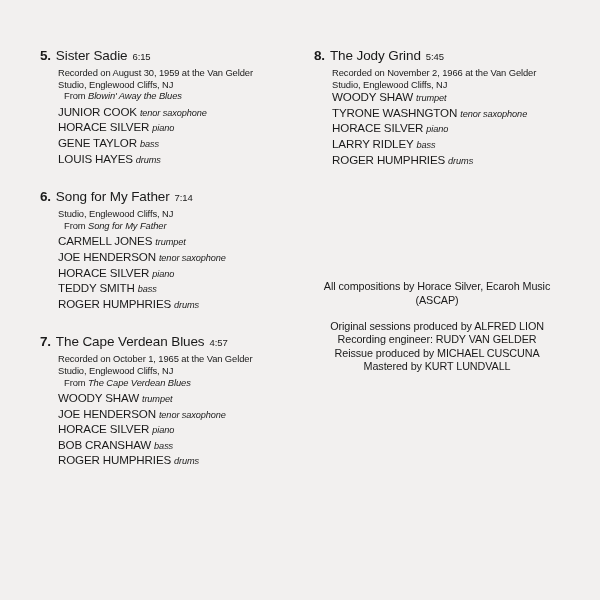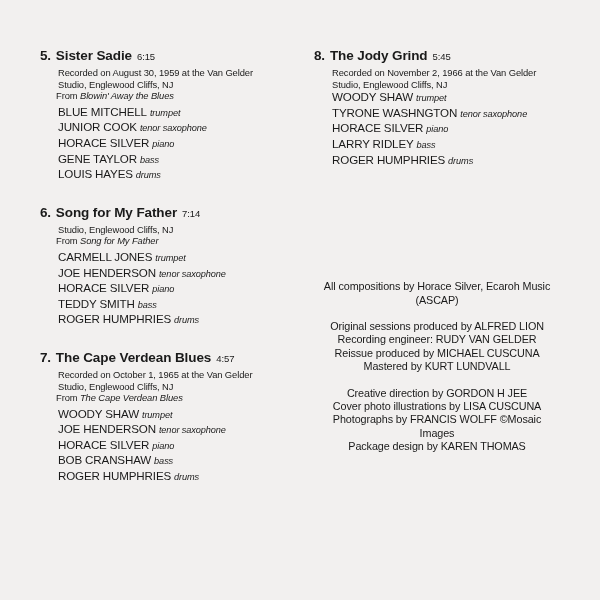--- a/index.html
+++ b/index.html
@@ -39,41 +39,41 @@
     align-items: baseline;
     margin-bottom: 4px;
   }
   .track-num {
     font-weight: bold;
     font-size: 13.5px;
     margin-right: 5px;
     letter-spacing: -0.2px;
   }
   .track-title {
-    font-weight: bold;
+    font-weight: normal;
     font-size: 13.5px;
     letter-spacing: -0.1px;
     white-space: nowrap;
   }
   .track-time {
     font-size: 9.5px;
     margin-left: 5px;
     letter-spacing: -0.1px;
   }
   .rec-line {
     font-size: 9.4px;
     line-height: 11.6px;
     letter-spacing: -0.1px;
     margin-left: 18px;
   }
   .from-line {
     font-size: 9.4px;
     line-height: 11.6px;
     letter-spacing: -0.1px;
-    margin-left: 16px;
+    margin-left: 24px;
     margin-bottom: 3px;
   }
   .from-line i {
     font-style: italic;
   }
   .personnel {
     margin-left: 18px;
   }
   .person {
     font-size: 11.6px;
@@ -115,21 +115,20 @@
       <div class="track">
         <div class="track-head">
           <span class="track-num">5.</span>
           <span class="track-title">Sister Sadie</span>
           <span class="track-time">6:15</span>
         </div>
         <div class="rec-line">Recorded on August 30, 1959 at the Van Gelder</div>
         <div class="rec-line">Studio, Englewood Cliffs, NJ</div>
         <div class="from-line"><span>From </span><i>Blowin' Away the Blues</i></div>
         <div class="personnel">
-          <div class="person"><span>BLUE MITCHELL</span><span class="instr">trumpet</span></div>
           <div class="person"><span>JUNIOR COOK</span><span class="instr">tenor saxophone</span></div>
           <div class="person"><span>HORACE SILVER</span><span class="instr">piano</span></div>
           <div class="person"><span>GENE TAYLOR</span><span class="instr">bass</span></div>
           <div class="person"><span>LOUIS HAYES</span><span class="instr">drums</span></div>
         </div>
       </div>
 
       <div class="track">
         <div class="track-head">
           <span class="track-num">6.</span>
@@ -192,24 +191,18 @@
         <div class="credit-block">
           <div class="credit-line">All compositions by Horace Silver, Ecaroh Music</div>
           <div class="credit-line">(ASCAP)</div>
         </div>
         <div class="credit-block">
           <div class="credit-line">Original sessions produced by ALFRED LION</div>
           <div class="credit-line">Recording engineer: RUDY VAN GELDER</div>
           <div class="credit-line">Reissue produced by MICHAEL CUSCUNA</div>
           <div class="credit-line">Mastered by KURT LUNDVALL</div>
         </div>
-        <div class="credit-block">
-          <div class="credit-line">Creative direction by GORDON H JEE</div>
-          <div class="credit-line">Cover photo illustrations by LISA CUSCUNA</div>
-          <div class="credit-line">Photographs by FRANCIS WOLFF ©Mosaic Images</div>
-          <div class="credit-line">Package design by KAREN THOMAS</div>
-        </div>
       </div>
 
     </div>
 
   </div>
 </div>
 
 </body></html>

